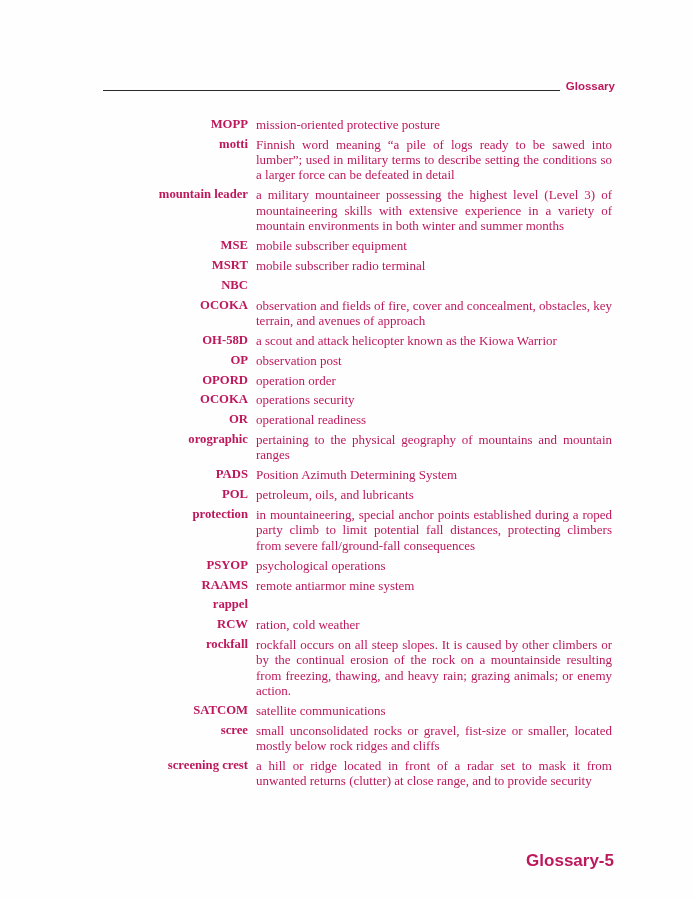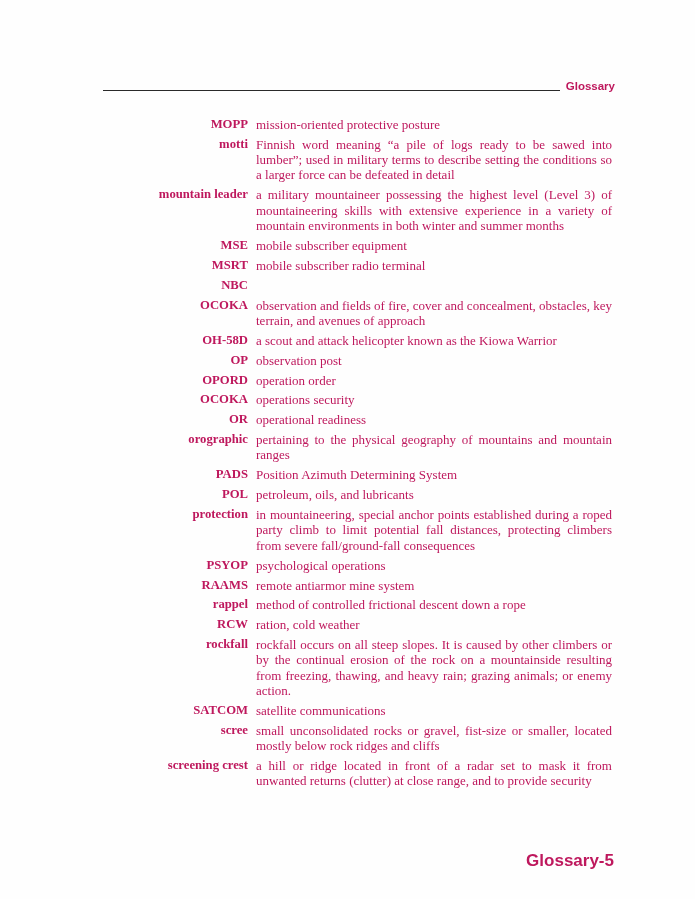--- a/index.html
+++ b/index.html
@@ -150,21 +150,20 @@
       <div class="entry">
         <div class="term">PSYOP</div>
         <div class="def">psychological operations</div>
       </div>
       <div class="entry">
         <div class="term">RAAMS</div>
         <div class="def">remote antiarmor mine system</div>
       </div>
       <div class="entry">
         <div class="term">rappel</div>
-        <div class="def">method of controlled frictional descent down a rope</div>
       </div>
       <div class="entry">
         <div class="term">RCW</div>
         <div class="def">ration, cold weather</div>
       </div>
       <div class="entry">
         <div class="term">rockfall</div>
         <div class="def">rockfall occurs on all steep slopes. It is caused by other climbers or by the continual erosion of the rock on a mountainside resulting from freezing, thawing, and heavy rain; grazing animals; or enemy action.</div>
       </div>
       <div class="entry">

